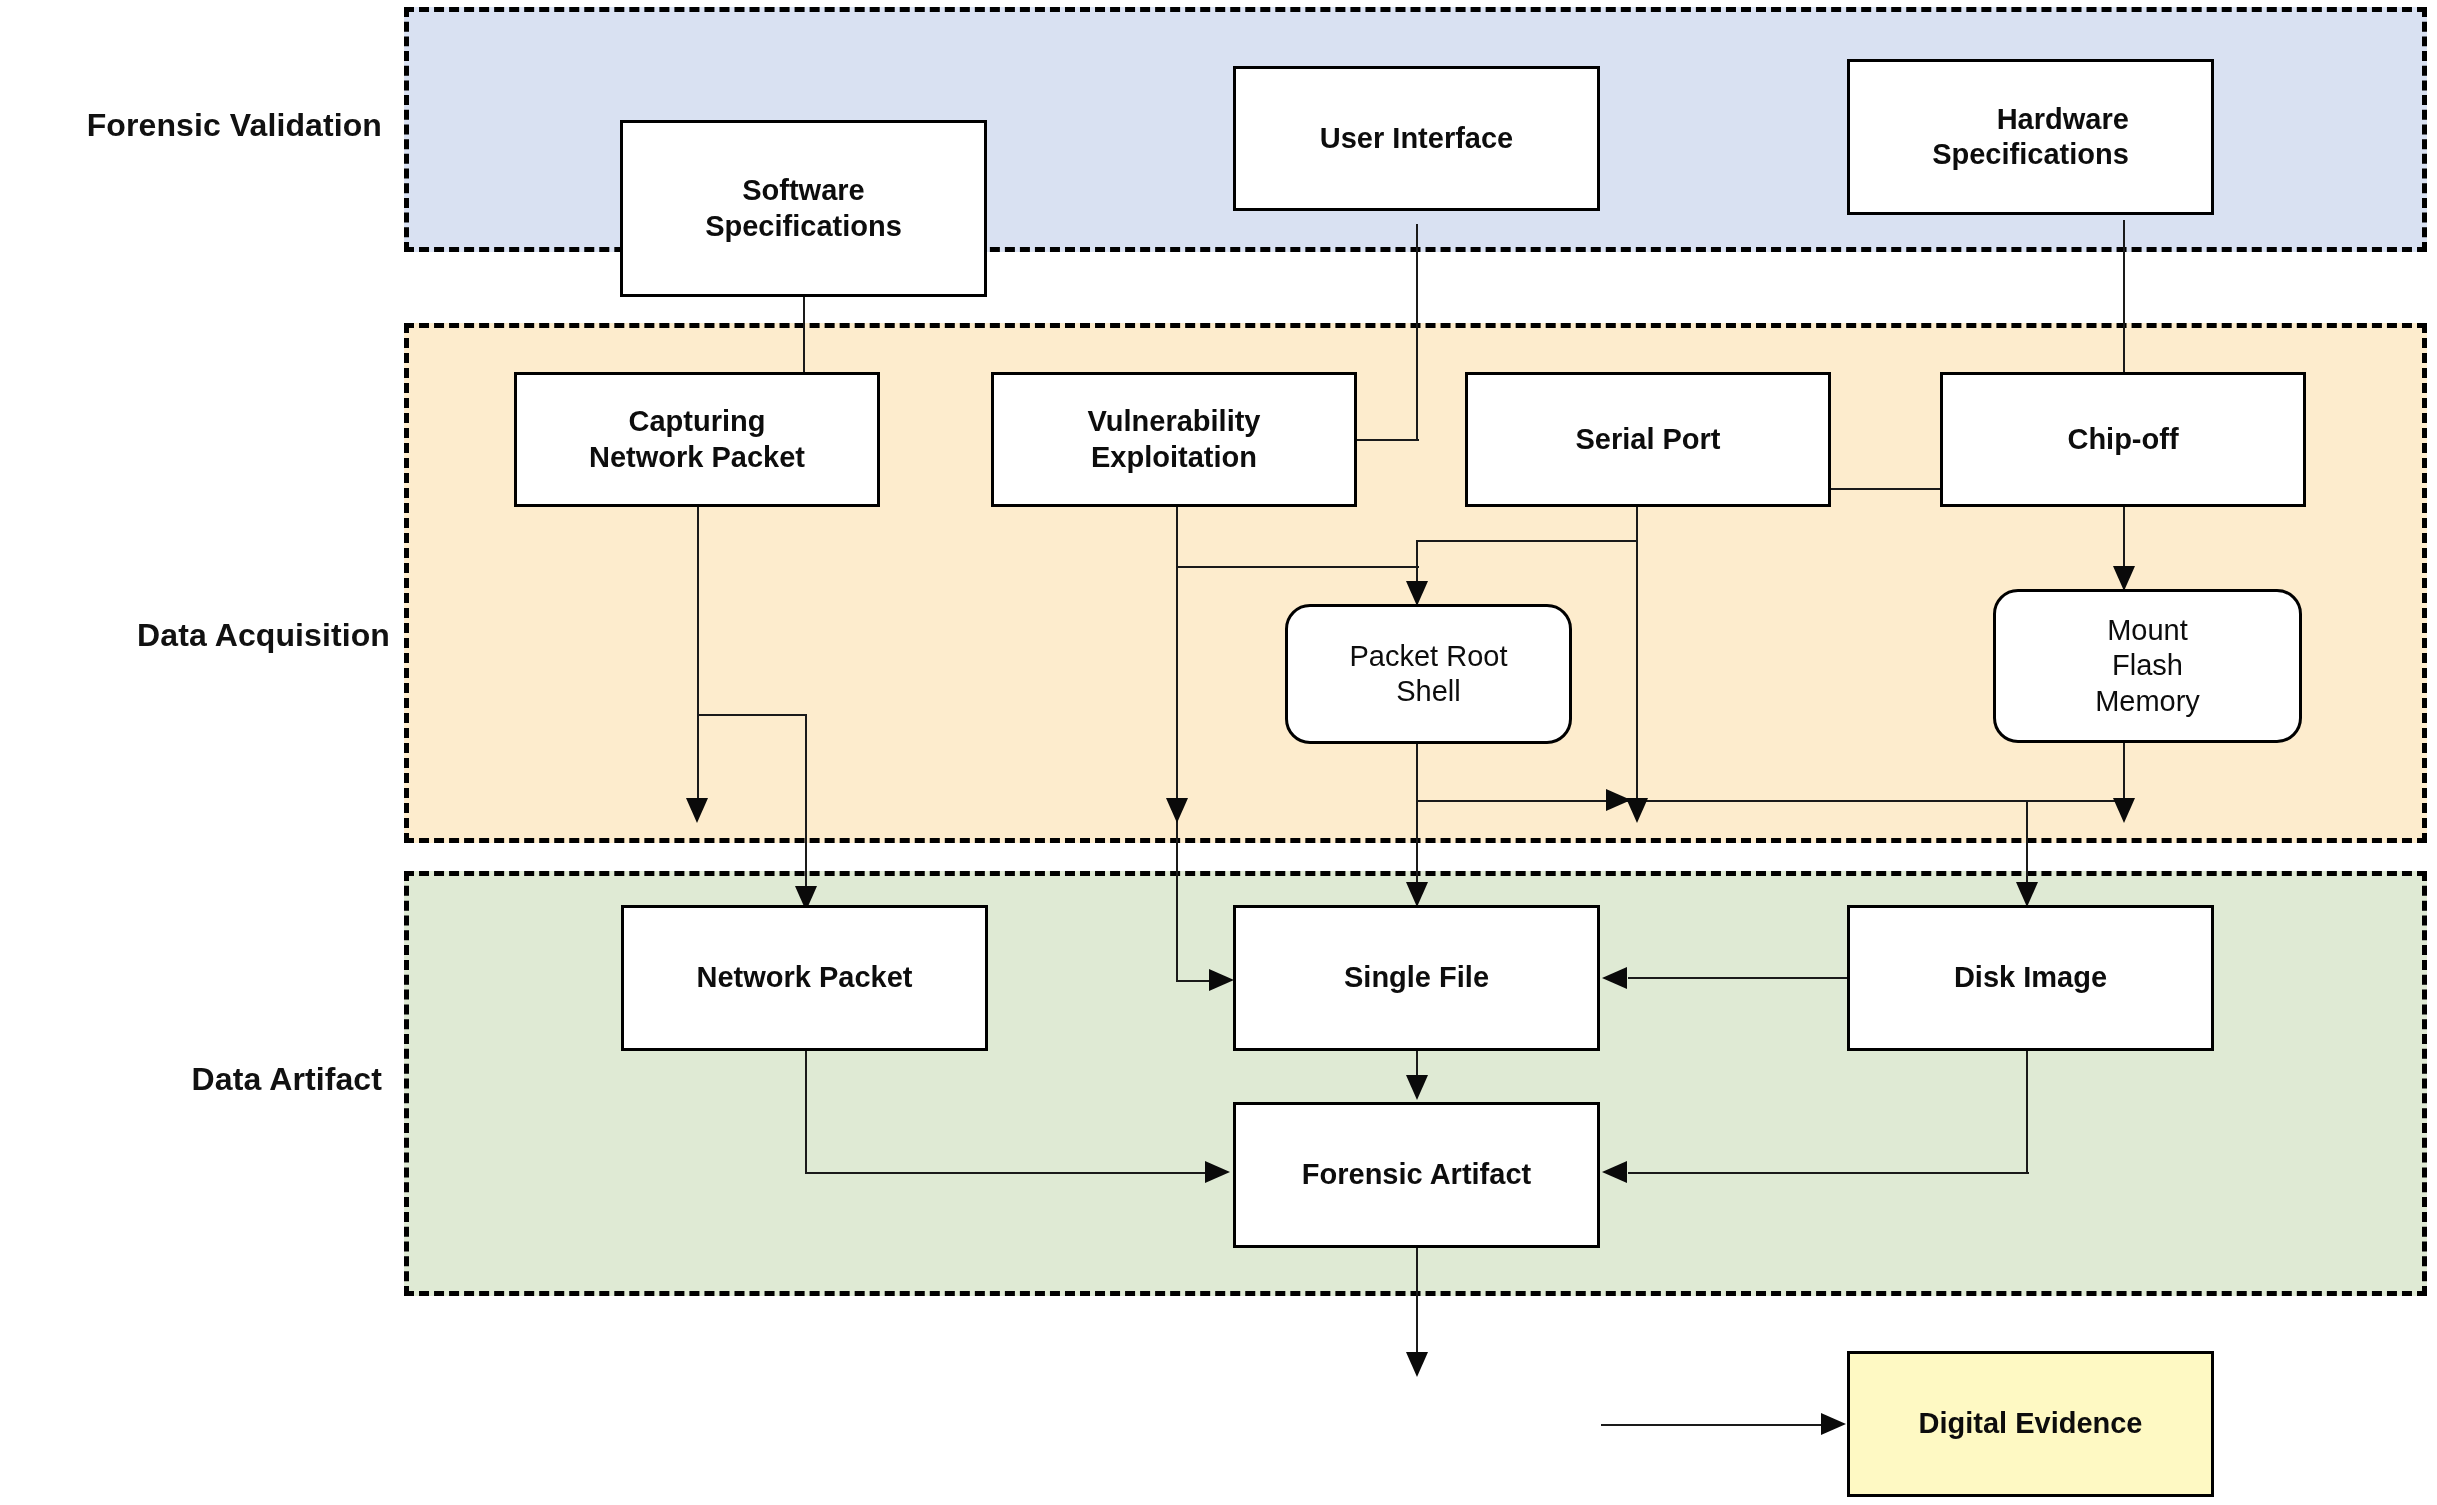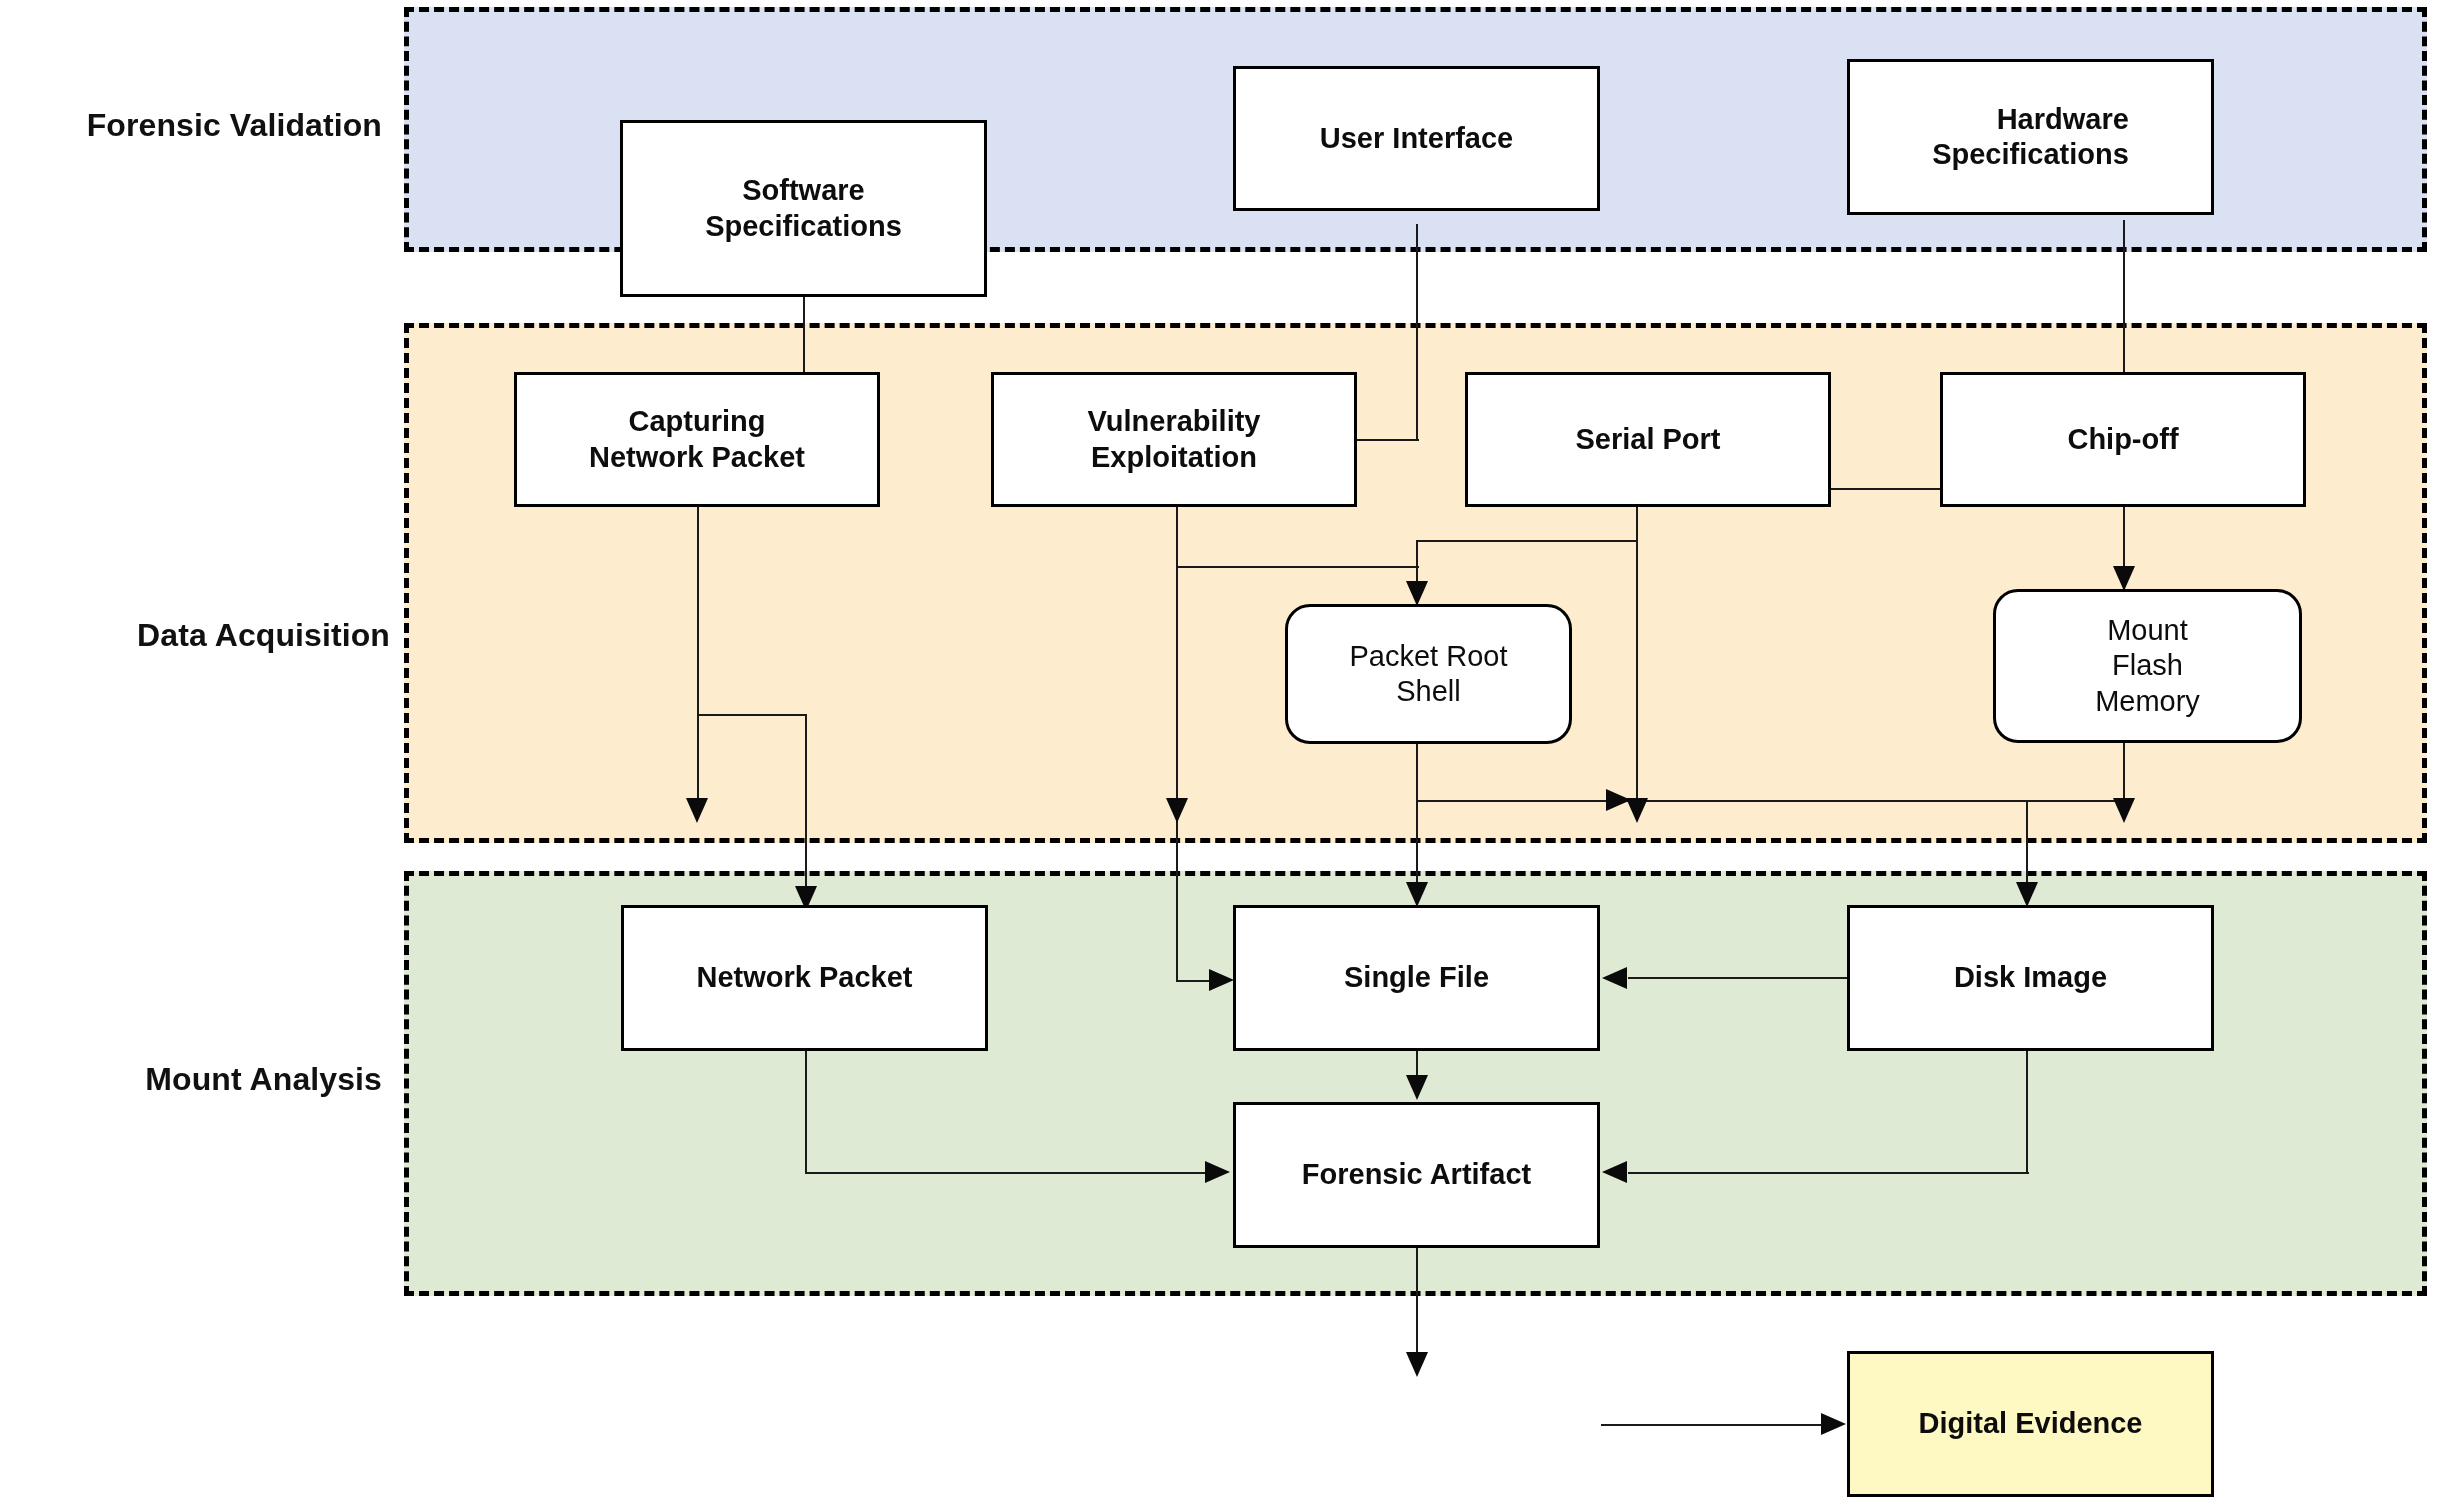--- a/index.html
+++ b/index.html
@@ -84,21 +84,21 @@
 <body>
 
 <div id="stage">
 
   <div class="band" style="left:404px; top:7.3px; width:2023px; height:245px; background:#d9e1f2;"></div>
   <div class="band" style="left:404px; top:323px; width:2023px; height:520px; background:#fdeccd;"></div>
   <div class="band" style="left:404px; top:871px; width:2023px; height:425px; background:#dfead4;"></div>
 
   <div class="band-label" style="left:0px; top:107px; width:382px;">Forensic Validation</div>
   <div class="band-label" style="left:8px; top:617px; width:382px;">Data Acquisition</div>
-  <div class="band-label" style="left:0px; top:1061px; width:382px;">Mount Analysis</div>
+  <div class="band-label" style="left:0px; top:1061px; width:382px;">Data Artifact</div>
 
   <div class="seg v" style="left:803px; top:224px; height:265px;"></div>
   <div class="seg h" style="left:697px; top:488px; width:108px;"></div>
   <div class="seg v" style="left:697px; top:488px; height:323px;"></div>
   <div class="arrow down" style="left:686px; top:798px;"></div>
 
   <div class="seg v" style="left:1416px; top:224px; height:217px;"></div>
   <div class="seg h" style="left:1176px; top:439px; width:243px;"></div>
   <div class="seg v" style="left:1176px; top:439px; height:372px;"></div>
   <div class="arrow down" style="left:1166px; top:798px;"></div>

